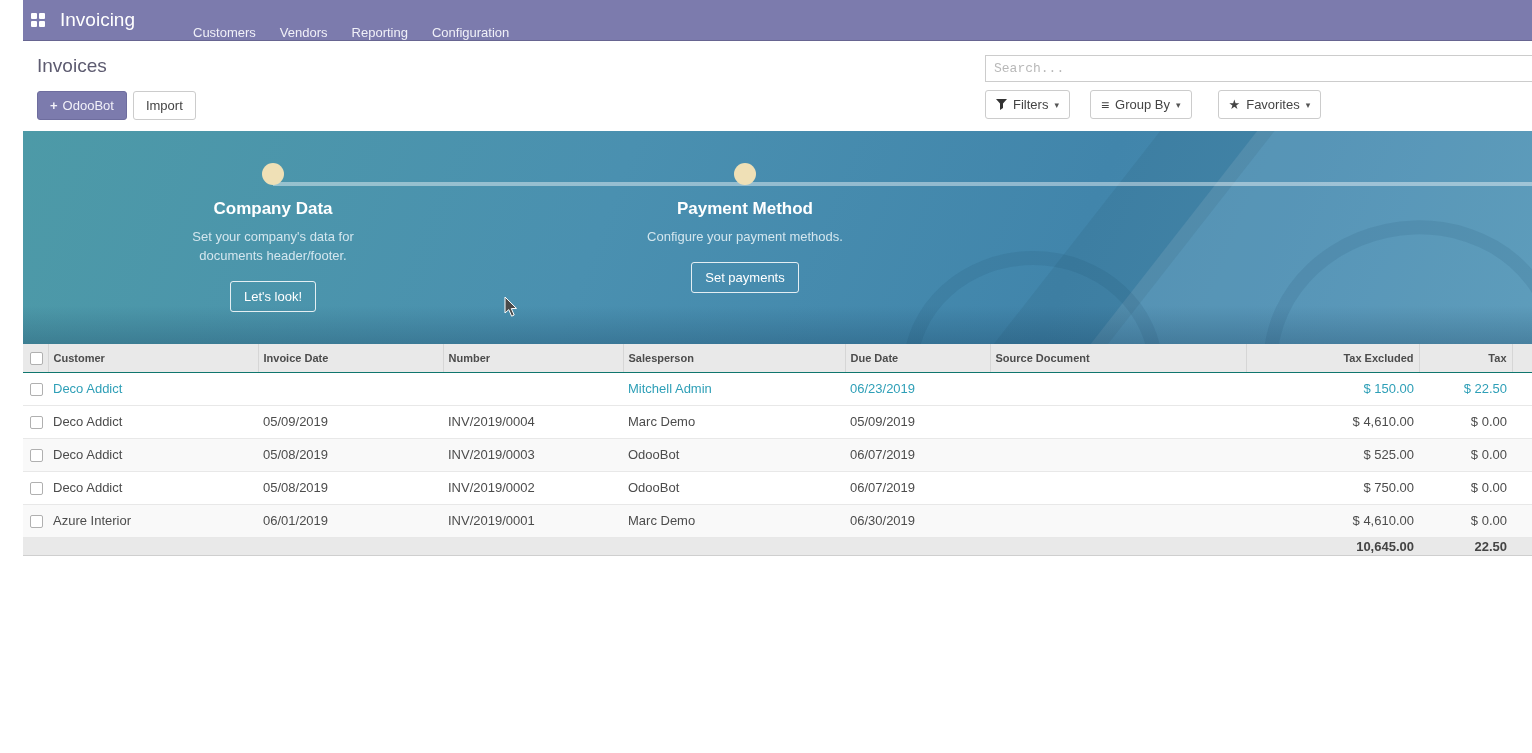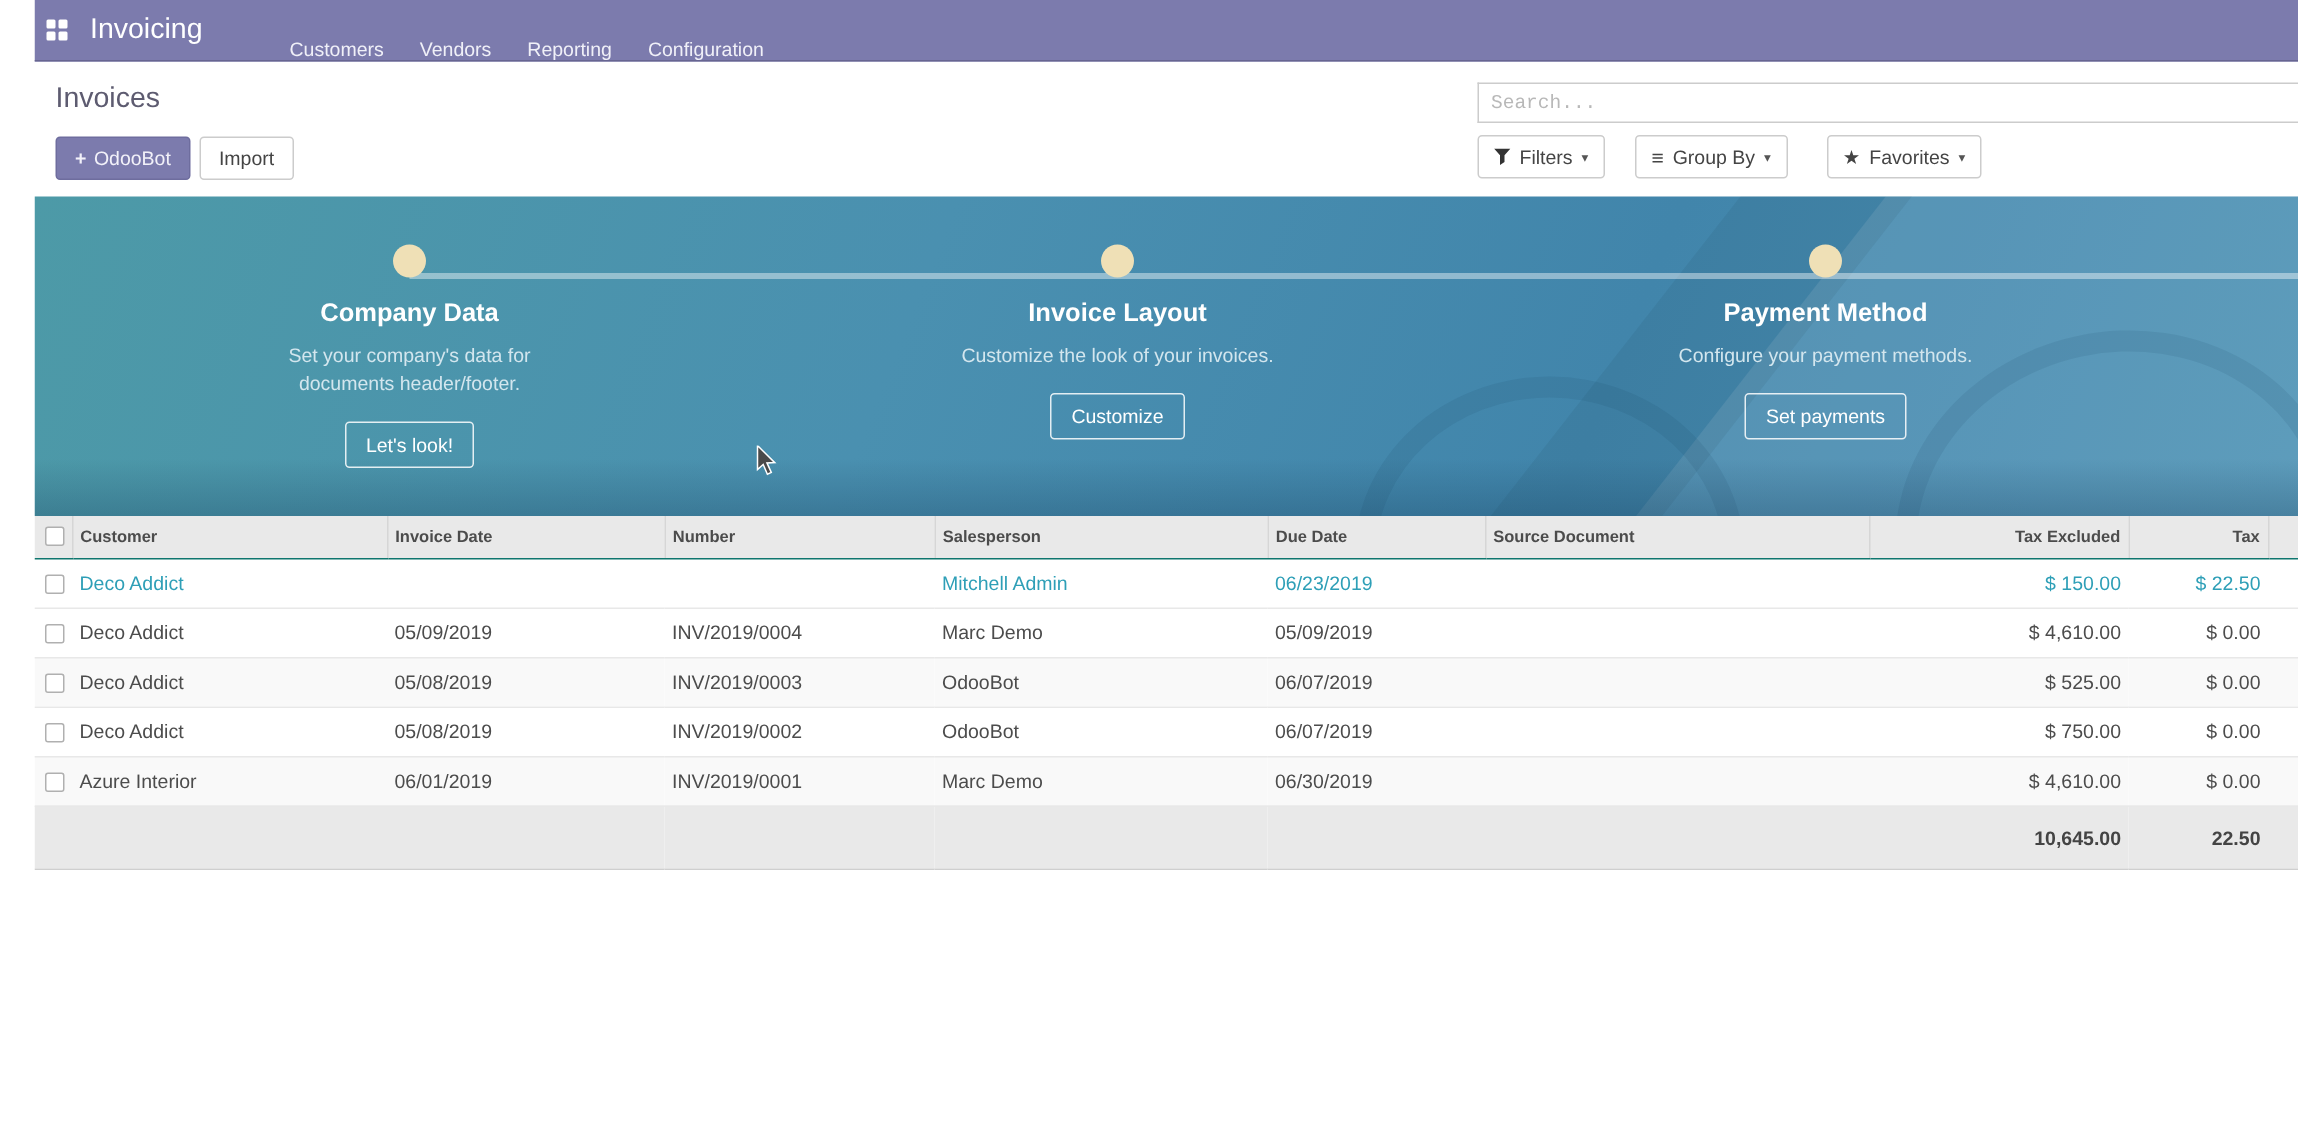--- a/index.html
+++ b/index.html
@@ -53,21 +53,21 @@
   .step-btn { background:transparent; border:1px solid rgba(255,255,255,0.85); color:#fff; font-size:13px; padding:7px 13px; border-radius:3px; cursor:pointer; font-family:"Liberation Sans", sans-serif; }
 
   
   table { width:1532px; table-layout:fixed; border-collapse:collapse; }
   thead th { background:#e9e9e9; font-weight:bold; color:#4c4c4c; text-align:left; height:28px; padding:0 5px; border-bottom:1px solid #0f766e; border-left:1px solid #d6d6d6; font-size:11px; }
   thead th:first-child { border-left:none; }
   tbody td { height:33px; padding:0 5px; border-bottom:1px solid #e8e8e8; color:#4c4c4c; font-size:13px; background:#fff; }
   tbody tr:nth-child(3) td, tbody tr:nth-child(5) td { background:#f9f9f9; }
   tbody tr.row-draft td { background:#fff; color:#2e9fb7; }
   .num, th.num { text-align:right; }
-  tfoot td { background:#e9e9e9; height:42px; padding:0 5px; border-bottom:1px solid #cfcfcf; font-weight:bold; color:#444; }
+  tfoot td { background:#e9e9e9; height:18px; padding:0 5px; border-bottom:1px solid #cfcfcf; font-weight:bold; color:#444; }
   .cb { display:inline-block; width:13px; height:13px; border:1px solid #b0b0b0; border-radius:2px; background:#fff; vertical-align:middle; cursor:pointer; }
   th .cb { margin-left:2px; }
   td .cb { margin-left:2px; }
   .link { cursor:pointer; }
   tbody tr:not(.row-draft) .cust { color:#4c4c4c; }
 
   
   .mouse-cursor { position:absolute; left:481px; top:297px; z-index:50; }
 </style>
 </head>
@@ -133,26 +133,20 @@
     <div class="timeline-line"></div>
     <div class="steps">
       <div class="step">
         <div class="step-dot"></div>
         <h3>Company Data</h3>
         <p>Set your company's data for documents header/footer.</p>
         <button class="step-btn">Let's look!</button>
       </div>
       <div class="step">
         <div class="step-dot"></div>
-        <h3>Invoice Layout</h3>
-        <p>Customize the look of your invoices.</p>
-        <button class="step-btn">Customize</button>
-      </div>
-      <div class="step">
-        <div class="step-dot"></div>
         <h3>Payment Method</h3>
         <p>Configure your payment methods.</p>
         <button class="step-btn">Set payments</button>
       </div>
     </div>
   </div>
 
   <table>
     <colgroup>
       <col style="width:25px">

